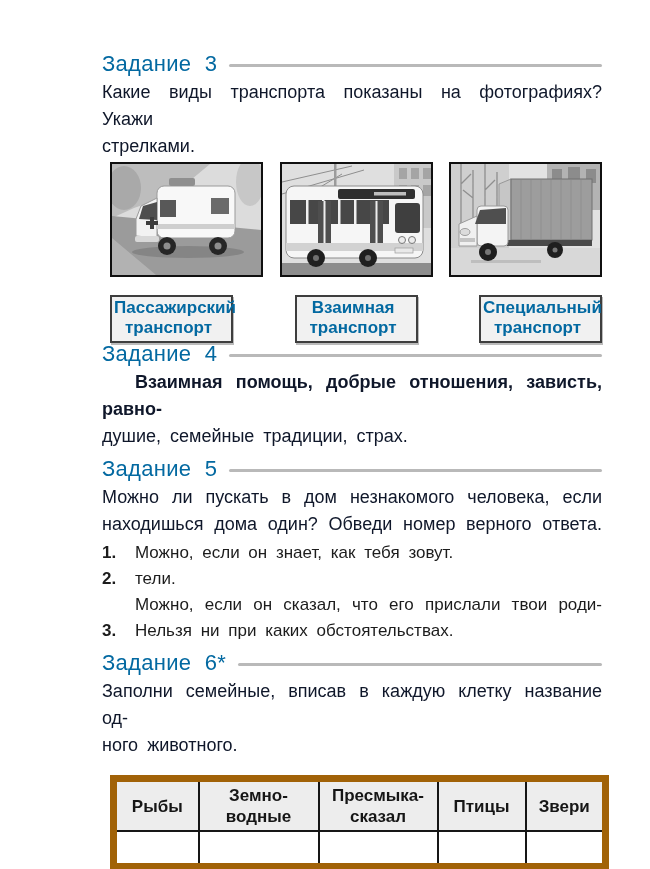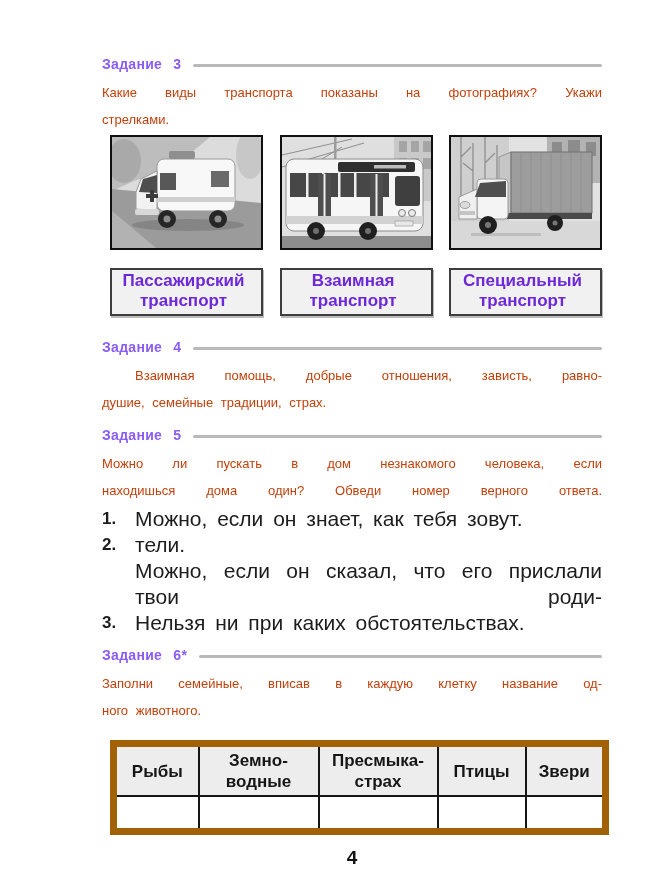--- a/index.html
+++ b/index.html
@@ -12,54 +12,54 @@
   .page {
     box-sizing:border-box;
     width:650px; height:869px;
     padding:53px 48px 0 102px;
     background:#ffffff;
     overflow:hidden;
   }
   
   .task-header { display:flex; align-items:center; margin:0 0 4px 0; height:22px; }
   .task-title {
-    font-size:14px; font-weight:bold; letter-spacing:0.3px;
-    word-spacing:7px; white-space:pre; color:#8b5cf6;
+    font-size:22px; font-weight:normal; letter-spacing:0.3px;
+    word-spacing:7px; white-space:pre; color:#0369a1;
   }
   .task-rule { flex:1; height:3px; background:#b9b9b9; border-radius:2px; margin-left:12px; margin-top:2px; }
-  .mt-t4 { margin-top:20px; }
+  .mt-t4 { }
   .mt-t5 { margin-top:8px; }
   .mt-t6 { margin-top:8px; }
   
-  .para { font-size:13px; line-height:27px; word-spacing:4px; color:#c2410c; }
+  .para { font-size:18px; line-height:27px; word-spacing:4px; color:#0f172a; }
   .line { min-height:27px; }
   .jline { text-align:justify; text-align-last:justify; }
-  .indent { text-indent:33px; }
+  .indent { text-indent:33px;font-weight:bold; }
   
   .photos-row { display:flex; justify-content:space-between; margin:2px 0 0 8px; width:492px; }
   .photo {
     margin:0; width:153px; height:115px; box-sizing:border-box;
     border:2px solid #101010; background:#e6e6e6; overflow:hidden;
   }
   .photo svg { display:block; width:149px; height:111px; }
   
   .labels-row { display:flex; justify-content:space-between; margin:18px 0 0 8px; width:492px; }
   .label-box {
-    width:153px; box-sizing:border-box;
+    width:123px; box-sizing:border-box;
     border:2px solid #3e3e3e; background:#f1f1f1;
     box-shadow:1px 2px 0 rgba(60,60,60,0.35);
     font-size:17px; font-weight:bold; line-height:20px;
     text-align:center; padding:1px 8px 3px 2px;
-    white-space:pre-line; color:#6d28d9;
+    white-space:pre-line; color:#0369a1;
   }
   
   .opts { margin-top:2px; }
   .opt { display:flex; margin:0; }
   .opt-num { flex:0 0 33px; width:33px; font-weight:bold; font-size:17px; line-height:26px; }
-  .opt-body { flex:1; font-size:21px; line-height:26px; word-spacing:4px; }
+  .opt-body { flex:1; font-size:17px; line-height:26px; word-spacing:4px; }
   .opt-body .line { min-height:26px; }
   
   .animals-table {
     border-collapse:collapse; table-layout:fixed;
     width:492px; margin:16px 0 0 8px;
     border:7px solid #a16207;
   }
   .animals-table th {
     border:2px solid #161616; background:#ededed;
     font-size:17px; font-weight:bold; line-height:21px;
@@ -248,21 +248,21 @@
         <col style="width:119px">
         <col style="width:88px">
         <col style="width:80px">
     </colgroup>
     <thead>
       <tr>
         <th>Рыбы</th>
         <th>Земно-
 водные</th>
         <th>Пресмыка-
-страх</th>
+сказал</th>
         <th>Птицы</th>
         <th>Звери</th>
       </tr>
     </thead>
     <tbody>
       <tr>
         <td></td>
         <td></td>
         <td></td>
         <td></td>

